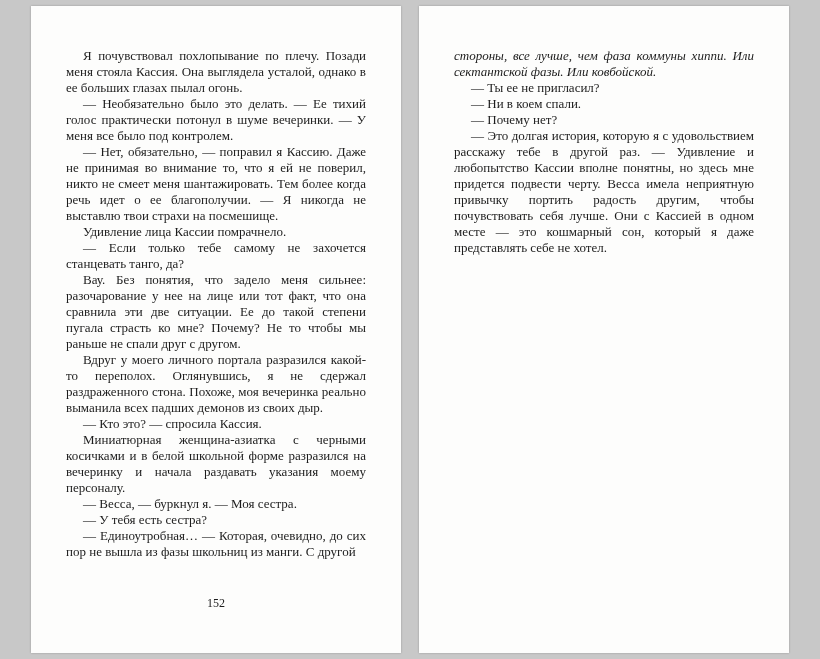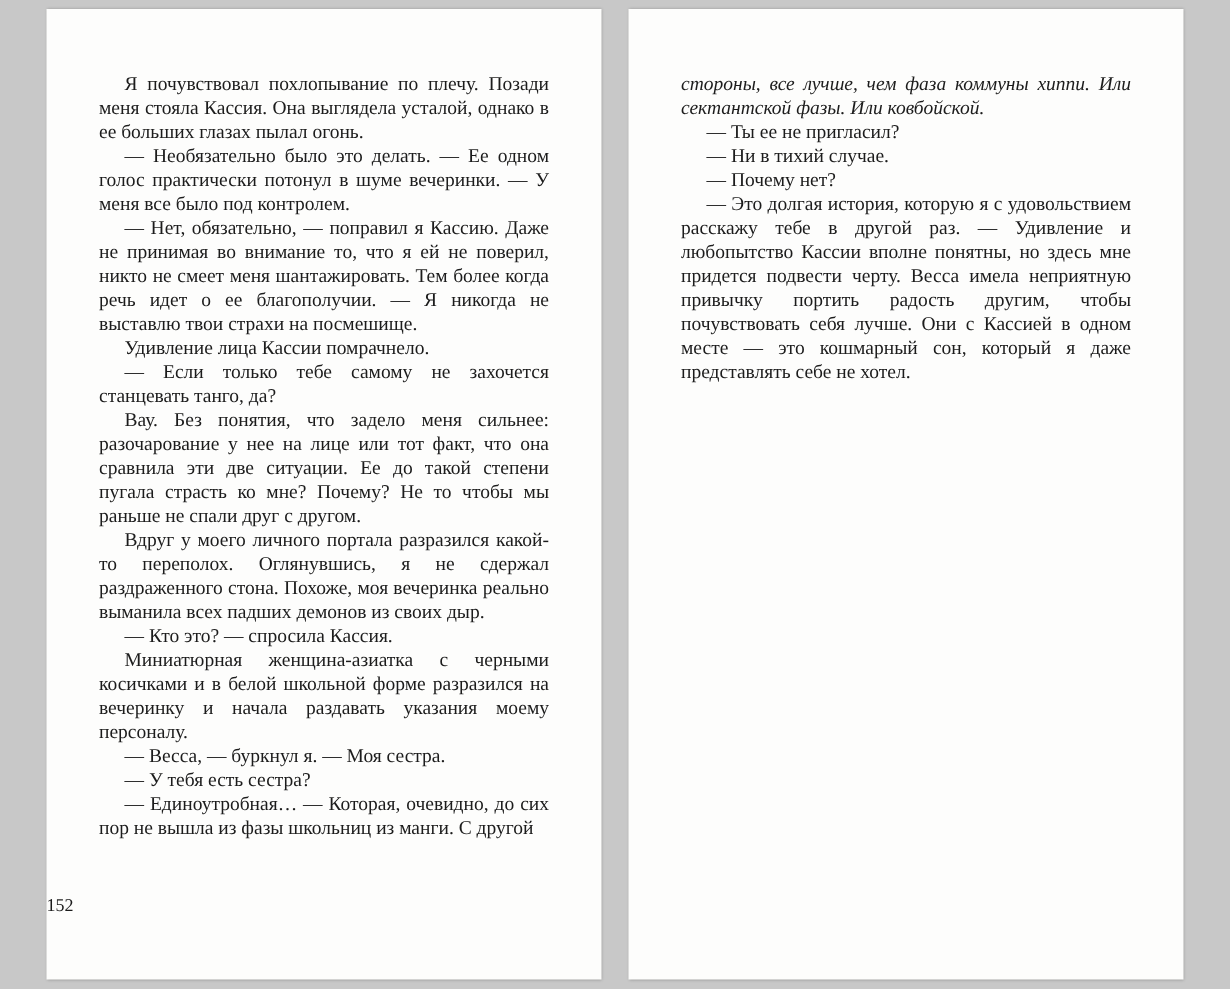--- a/index.html
+++ b/index.html
@@ -45,47 +45,48 @@
   }
   .para.no-indent {
     text-indent: 0;
     font-style: italic;
   }
   .page-number {
     position: absolute;
     bottom: 42px;
     left: 0;
     right: 0;
+    text-align: center;
     font-size: 12px;
     color: #1c1c1c;
   }
 </style>
 </head>
 <body>
 
 <div class="spread">
   <div class="page">
     <div class="page-text">
         <p class="para">Я почувствовал похлопывание по плечу. Позади меня стояла Кассия. Она выглядела усталой, однако в ее больших глазах пылал огонь.</p>
-        <p class="para">— Необязательно было это делать. — Ее одном голос практически потонул в шуме вечеринки. — У меня все было под контролем.</p>
+        <p class="para">— Необязательно было это делать. — Ее тихий голос практически потонул в шуме вечеринки. — У меня все было под контролем.</p>
         <p class="para">— Нет, обязательно, — поправил я Кассию. Даже не принимая во внимание то, что я ей не поверил, никто не смеет меня шантажировать. Тем более когда речь идет о ее благополучии. — Я никогда не выставлю твои страхи на посмешище.</p>
         <p class="para">Удивление лица Кассии помрачнело.</p>
         <p class="para">— Если только тебе самому не захочется станцевать танго, да?</p>
         <p class="para">Вау. Без понятия, что задело меня сильнее: разочарование у нее на лице или тот факт, что она сравнила эти две ситуации. Ее до такой степени пугала страсть ко мне? Почему? Не то чтобы мы раньше не спали друг с другом.</p>
         <p class="para">Вдруг у моего личного портала разразился какой-то переполох. Оглянувшись, я не сдержал раздраженного стона. Похоже, моя вечеринка реально выманила всех падших демонов из своих дыр.</p>
         <p class="para">— Кто это? — спросила Кассия.</p>
         <p class="para">Миниатюрная женщина-азиатка с черными косичками и в белой школьной форме разразился на вечеринку и начала раздавать указания моему персоналу.</p>
         <p class="para">— Весса, — буркнул я. — Моя сестра.</p>
         <p class="para">— У тебя есть сестра?</p>
         <p class="para">— Единоутробная… — Которая, очевидно, до сих пор не вышла из фазы школьниц из манги. С другой</p>
       </div>
     <div class="page-number">152</div>
   </div>
   <div class="page">
     <div class="page-text">
         <p class="para no-indent">стороны, все лучше, чем фаза коммуны хиппи. Или сектантской фазы. Или ковбойской.</p>
         <p class="para">— Ты ее не пригласил?</p>
-        <p class="para">— Ни в тихий случае.</p>
+        <p class="para">— Ни в коем спали.</p>
         <p class="para">— Почему нет?</p>
         <p class="para">— Это долгая история, которую я с удовольствием расскажу тебе в другой раз. — Удивление и любопытство Кассии вполне понятны, но здесь мне придется подвести черту. Весса имела неприятную привычку портить радость другим, чтобы почувствовать себя лучше. Они с Кассией в одном месте — это кошмарный сон, который я даже представлять себе не хотел.</p>
       </div>
   </div>
 </div>
 
 </body></html>

